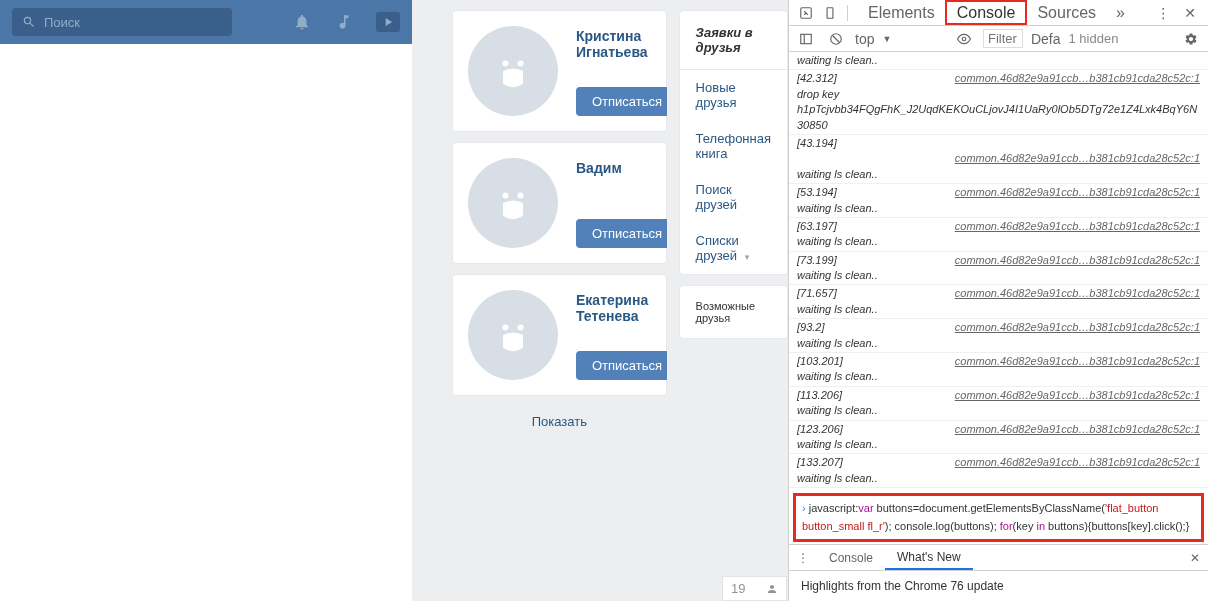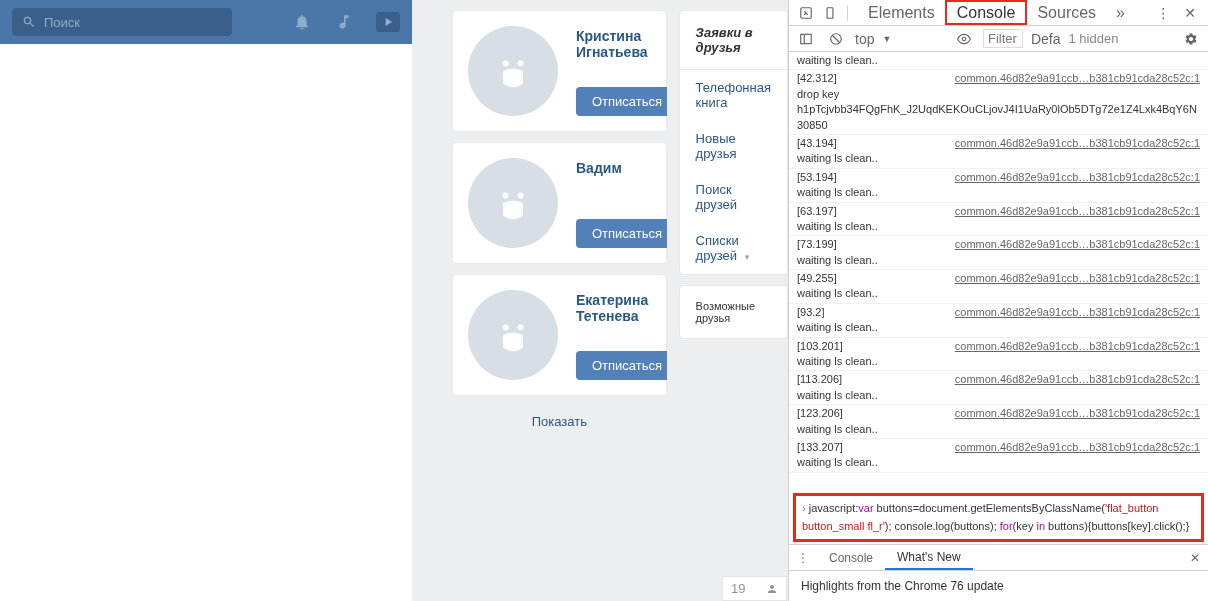--- a/index.html
+++ b/index.html
@@ -44,21 +44,21 @@
 .dt-top .spacer { flex: 1; }
 .dt-dots { font-size: 14px; color: #666; padding: 0 6px; }
 
 .dt-sub { height: 26px; display: flex; align-items: center; border-bottom: 1px solid #d0d0d0; padding: 0 6px; gap: 8px; }
 .dt-sub .ctx { color: #666; font-size: 14px; }
 .dt-sub .filter { border: 1px solid #ddd; padding: 1px 4px; font-size: 13px; color: #aaa; width: 40px; }
 .dt-sub .hidden { color: #888; font-size: 13px; }
 .dt-sub .gear { color: #666; margin-left: auto; }
 
 .dt-log { flex: 1; overflow-y: auto; font-family: Menlo, Consolas, monospace; font-size: 11px; line-height: 1.4; }
-.log-entry { padding: 1px 8px; border-bottom: 1px solid #f0f0f0; display: flex; flex-wrap: wrap; }
+.log-entry { padding: 1px 8px; border-bottom: 1px solid #f0f0f0; display: flex; flex-wrap: wrap; font-style: italic; }
 .log-ts { color: #333; }
 .log-src { color: #666; text-decoration: underline; margin-left: auto; white-space: nowrap; }
 .log-msg { width: 100%; color: #333; }
 
 .dt-input-wrap { border: 3px solid #e8291f; margin: 2px 4px; padding: 4px 6px; font-family: Menlo, Consolas, monospace; font-size: 11px; line-height: 1.5; }
 .dt-input-wrap .prompt { color: #367cf1; }
 .dt-input-wrap .kw { color: #aa0d91; }
 .dt-input-wrap .str { color: #c41a16; }
 .dt-input-wrap .fn { color: #333; }
 
@@ -140,22 +140,22 @@
           <a class="friend-name">Екатерина Тетенева</a>
           <button class="unsub-btn">Отписаться</button>
         </div>
       </div>
       <div class="show-more">Показать</div>
     </div>
 
     <div class="side-col">
       <div class="side-panel">
         <div class="side-item header">Заявки в друзья</div>
+        <div class="side-item">Новые друзья</div>
         <div class="side-item">Телефонная книга</div>
-        <div class="side-item">Новые друзья</div>
         <div class="side-item">Поиск друзей</div>
         <div class="side-item">
           <span>Списки друзей</span>
           <span class="chev">▾</span>
         </div>
       </div>
       <div class="side-possible">Возможные друзья</div>
     </div>
   </div>
 
@@ -231,21 +231,21 @@
         <div class="log-msg">waiting ls clean..</div>
       </div>
       <div class="log-entry">
         <div style="display: flex; width: 100%;">
           <span class="log-ts">[42.312]</span>
           <span class="log-src">common.46d82e9a91ccb…b381cb91cda28c52c:1</span>
         </div>
         <div class="log-msg">drop key h1pTcjvbb34FQgFhK_J2UqdKEKOuCLjovJ4I1UaRy0lOb5DTg72e1Z4Lxk4BqY6N 30850</div>
       </div>
       <div class="log-entry">
-        <div style="display: flex; width: 100%;">
+        <div style="display: flex; width: 100%; flex-direction: column;">
           <span class="log-ts">[43.194]</span>
           <span class="log-src">common.46d82e9a91ccb…b381cb91cda28c52c:1</span>
         </div>
         <div class="log-msg">waiting ls clean..</div>
       </div>
       <div class="log-entry">
         <div style="display: flex; width: 100%;">
           <span class="log-ts">[53.194]</span>
           <span class="log-src">common.46d82e9a91ccb…b381cb91cda28c52c:1</span>
         </div>
@@ -260,21 +260,21 @@
       </div>
       <div class="log-entry">
         <div style="display: flex; width: 100%;">
           <span class="log-ts">[73.199]</span>
           <span class="log-src">common.46d82e9a91ccb…b381cb91cda28c52c:1</span>
         </div>
         <div class="log-msg">waiting ls clean..</div>
       </div>
       <div class="log-entry">
         <div style="display: flex; width: 100%;">
-          <span class="log-ts">[49.255]</span>
+          <span class="log-ts">[71.657]</span>
           <span class="log-src">common.46d82e9a91ccb…b381cb91cda28c52c:1</span>
         </div>
         <div class="log-msg">waiting ls clean..</div>
       </div>
       <div class="log-entry">
         <div style="display: flex; width: 100%;">
           <span class="log-ts">[93.2]</span>
           <span class="log-src">common.46d82e9a91ccb…b381cb91cda28c52c:1</span>
         </div>
         <div class="log-msg">waiting ls clean..</div>

